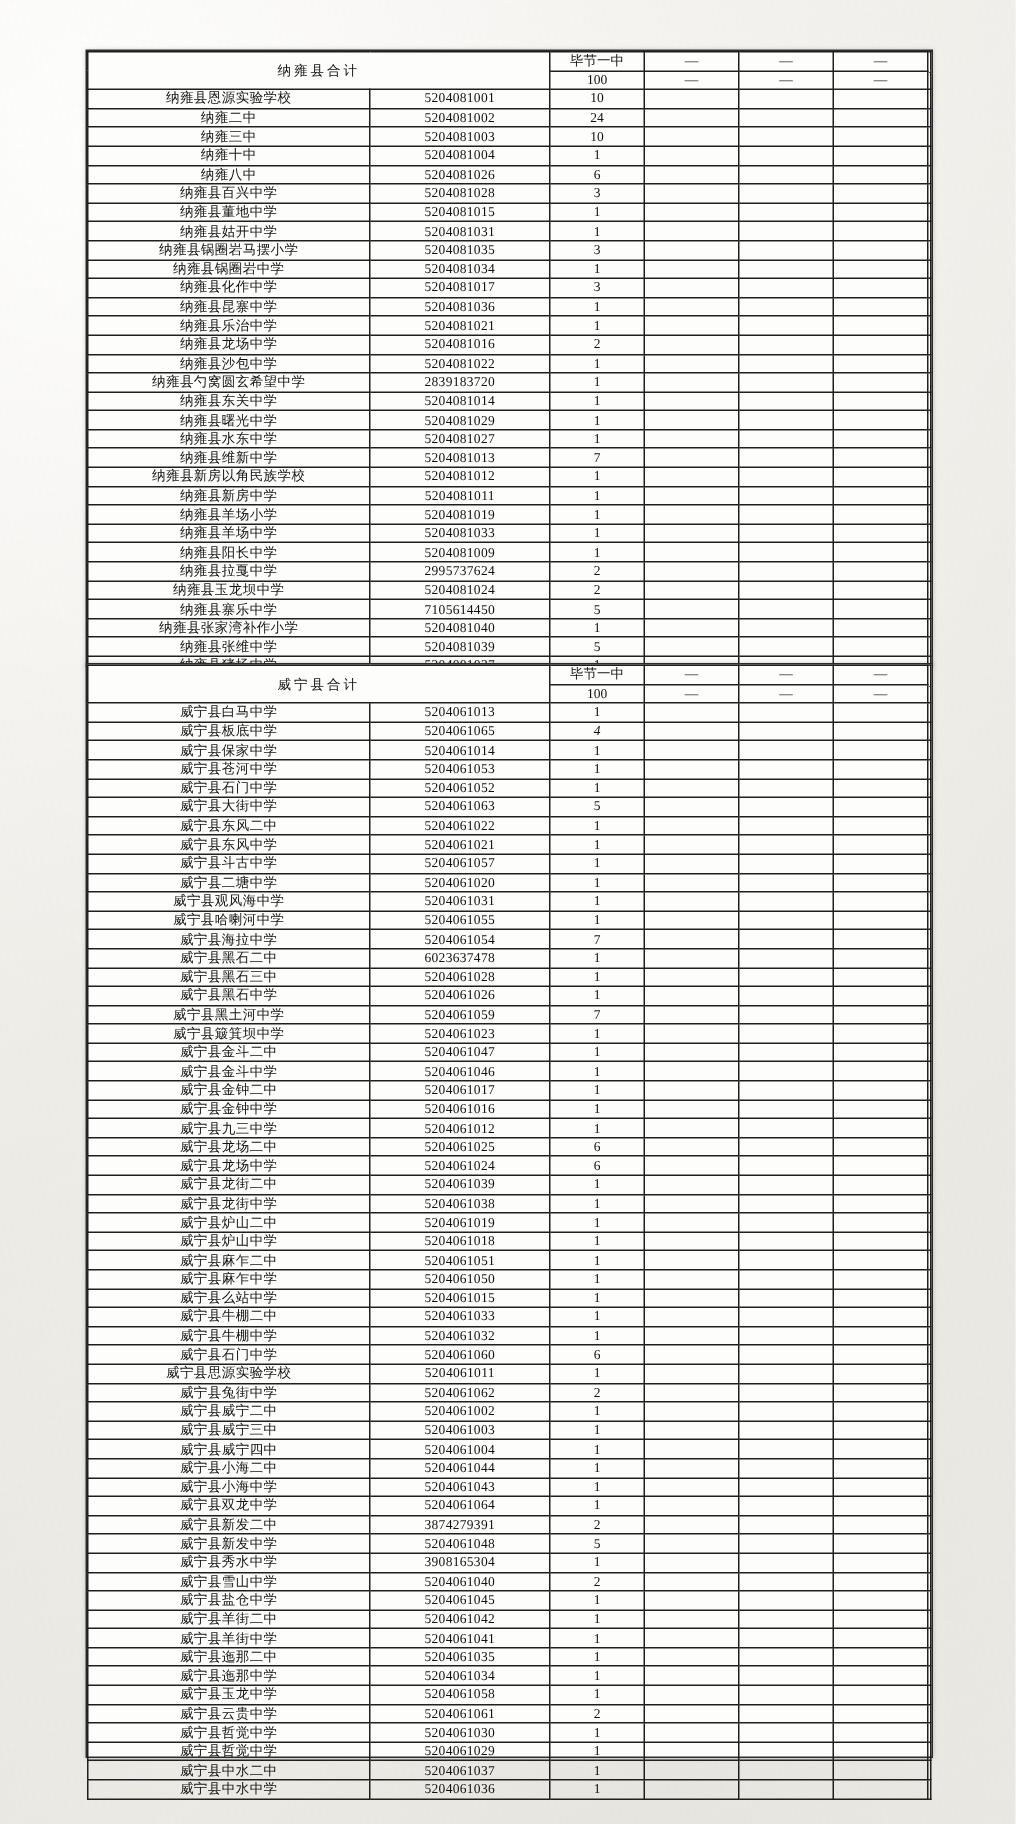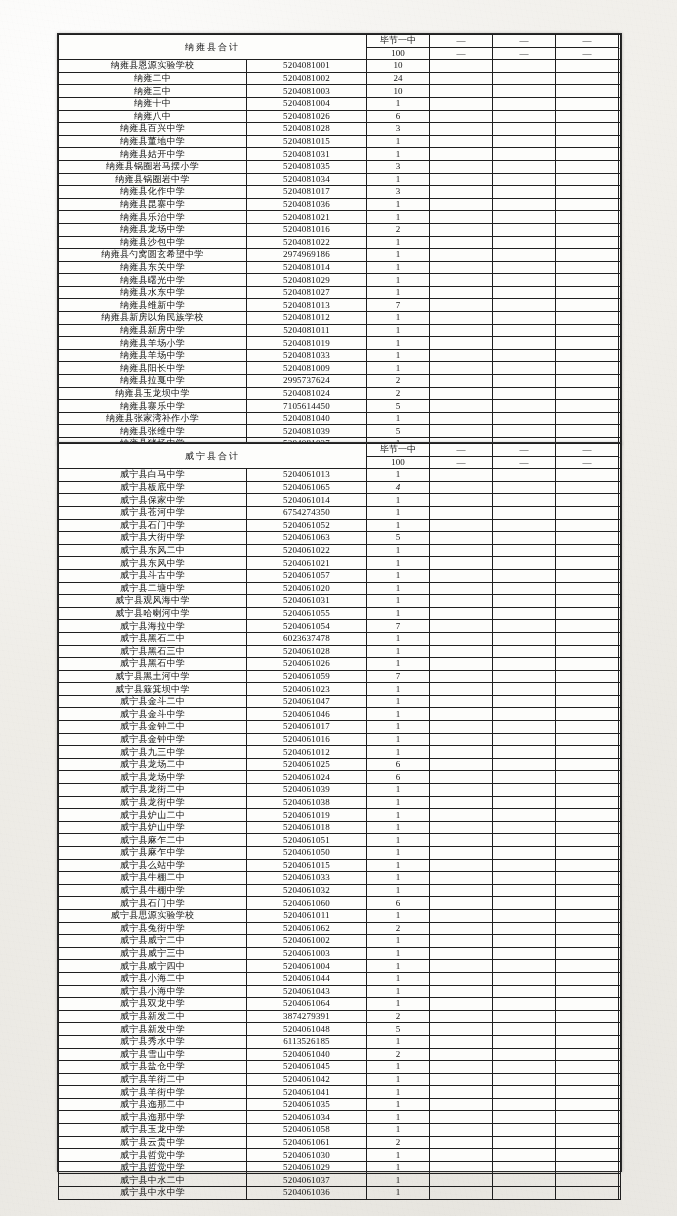--- a/index.html
+++ b/index.html
@@ -249,21 +249,21 @@
             <td class="name-cell">纳雍县沙包中学</td>
             <td class="code-cell">5204081022</td>
             <td class="num-cell">1</td>
             <td>&nbsp;</td>
             <td>&nbsp;</td>
             <td>&nbsp;</td>
             <td>&nbsp;</td>
           </tr>
           <tr>
             <td class="name-cell">纳雍县勺窝圆玄希望中学</td>
-            <td class="code-cell">2974969186</td>
+            <td class="code-cell">2839183720</td>
             <td class="num-cell">1</td>
             <td>&nbsp;</td>
             <td>&nbsp;</td>
             <td>&nbsp;</td>
             <td>&nbsp;</td>
           </tr>
           <tr>
             <td class="name-cell">纳雍县东关中学</td>
             <td class="code-cell">5204081014</td>
             <td class="num-cell">1</td>
@@ -451,21 +451,21 @@
             <td class="name-cell">威宁县保家中学</td>
             <td class="code-cell">5204061014</td>
             <td class="num-cell">1</td>
             <td>&nbsp;</td>
             <td>&nbsp;</td>
             <td>&nbsp;</td>
             <td>&nbsp;</td>
           </tr>
           <tr>
             <td class="name-cell">威宁县苍河中学</td>
-            <td class="code-cell">6754274350</td>
+            <td class="code-cell">5204061053</td>
             <td class="num-cell">1</td>
             <td>&nbsp;</td>
             <td>&nbsp;</td>
             <td>&nbsp;</td>
             <td>&nbsp;</td>
           </tr>
           <tr>
             <td class="name-cell">威宁县石门中学</td>
             <td class="code-cell">5204061052</td>
             <td class="num-cell">1</td>
@@ -829,21 +829,21 @@
             <td class="name-cell">威宁县新发中学</td>
             <td class="code-cell">5204061048</td>
             <td class="num-cell">5</td>
             <td>&nbsp;</td>
             <td>&nbsp;</td>
             <td>&nbsp;</td>
             <td>&nbsp;</td>
           </tr>
           <tr>
             <td class="name-cell">威宁县秀水中学</td>
-            <td class="code-cell">6113526185</td>
+            <td class="code-cell">3908165304</td>
             <td class="num-cell">1</td>
             <td>&nbsp;</td>
             <td>&nbsp;</td>
             <td>&nbsp;</td>
             <td>&nbsp;</td>
           </tr>
           <tr>
             <td class="name-cell">威宁县雪山中学</td>
             <td class="code-cell">5204061040</td>
             <td class="num-cell">2</td>

